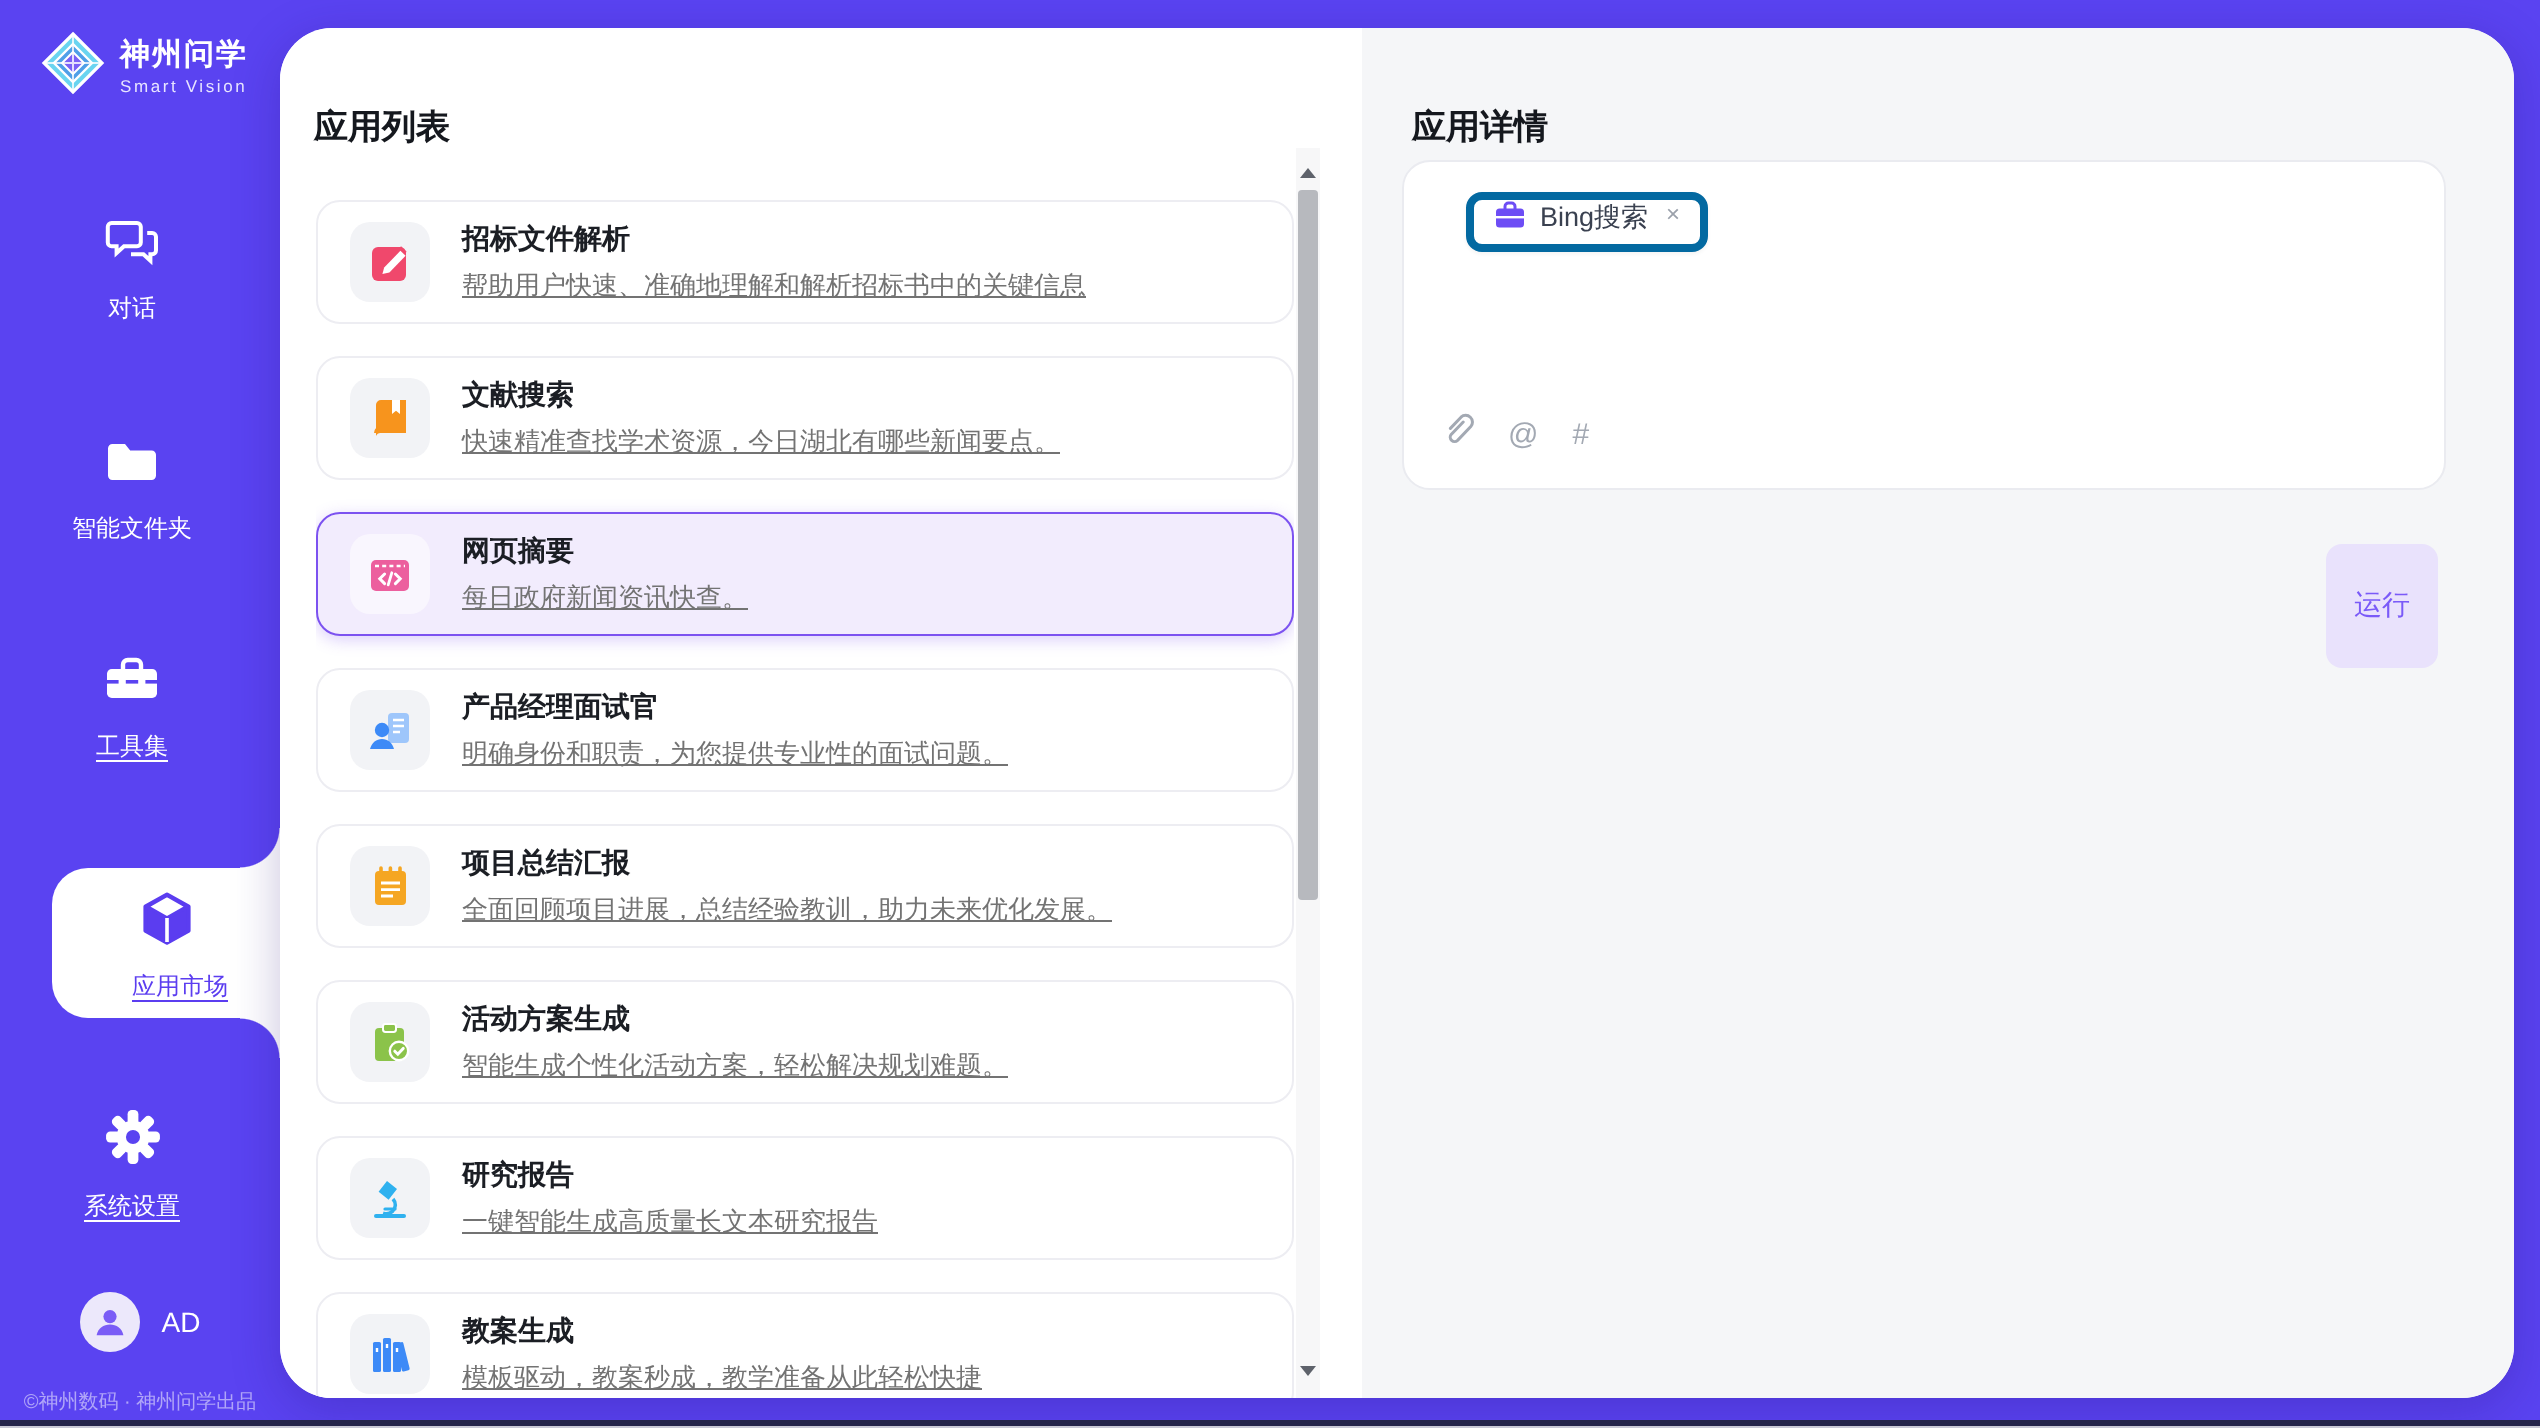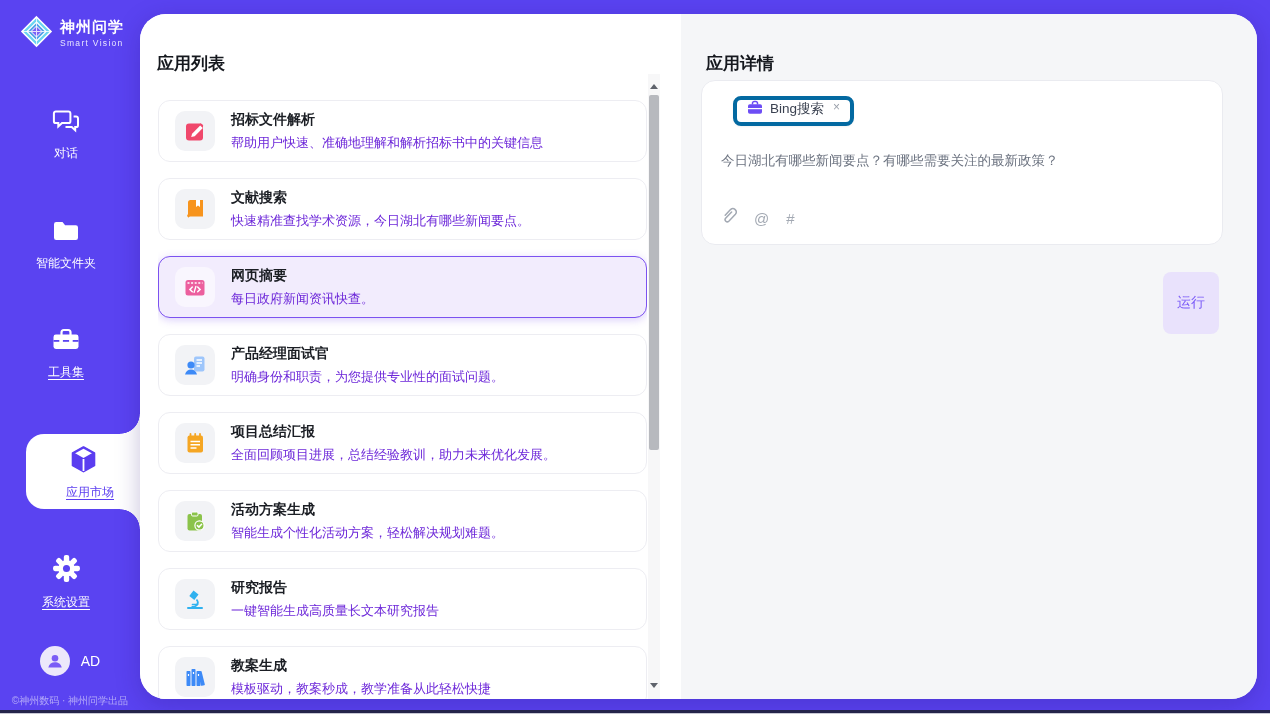--- a/index.html
+++ b/index.html
@@ -67,21 +67,21 @@
   .app-card.selected {
     background:#f2ecfd; border:1px solid #7c52f0;
     box-shadow:0 2px 8px rgba(124,82,240,.28);
   }
   .icon-box {
     width:40px; height:40px; border-radius:10px; background:#f2f3f6;
     display:flex; align-items:center; justify-content:center; margin-right:16px; flex-shrink:0;
   }
   .app-card.selected .icon-box { background:#f9f6fe; }
   .card-name { font-size:14px; font-weight:bold; color:#1b1e24; margin-bottom:5px; }
-  .card-desc { font-size:13px; color:#6d28d9; }
+  .card-desc { font-size:13px; color:#737373;text-decoration:underline; }
 
   
   .scrollbar { position:absolute; top:60px; bottom:0; right:21px; width:12px; background:#f7f7f8; }
   .sb-btn { position:absolute; left:0; width:12px; height:14px; cursor:pointer; }
   .sb-btn.up { top:6px; } .sb-btn.down { bottom:6px; }
   .tri-up   { width:0; height:0; margin:4px auto; border-left:4px solid transparent; border-right:4px solid transparent; border-bottom:5px solid#5e626b; }
   .tri-down { width:0; height:0; margin:4px auto; border-left:4px solid transparent; border-right:4px solid transparent; border-top:5px solid #5e626b; }
   .sb-thumb { position:absolute; top:21px; left:1px; width:10px; height:355px; background:#b7b9be; border-radius:2px; cursor:grab; }
 
   
@@ -351,21 +351,20 @@
           <svg width="16" height="15" viewBox="0 0 16 15">
             <path d="M5.5 4.5V3.2A1.7 1.7 0 0 1 7.2 1.5h1.6a1.7 1.7 0 0 1 1.7 1.7v1.3" fill="none" stroke="#6d4df5" stroke-width="1.5"></path>
             <rect x="1" y="4.2" width="14" height="9.6" rx="1.8" fill="#6d4df5"></rect>
             <rect x="1" y="8" width="14" height="1.2" fill="#fff"></rect>
           </svg>
         </span>
         <span class="tag-label">Bing搜索</span>
         <span class="tag-close">×</span>
       </div>
 
-      <div class="prompt">今日湖北有哪些新闻要点？有哪些需要关注的最新政策？</div>
 
       <div class="composer">
         <span>
           <svg width="16" height="18" viewBox="0 0 16 18">
             <path d="M4.2 8.2l5.3-5.6a3.4 3.4 0 0 1 4.9 4.7l-6.6 6.9a2.2 2.2 0 0 1-3.2-3l6-6.2" fill="none" stroke="#a3a9b3" stroke-width="1.5" stroke-linecap="round"></path>
           </svg>
         </span>
         <span class="glyph">@</span>
         <span class="glyph">#</span>
       </div>

